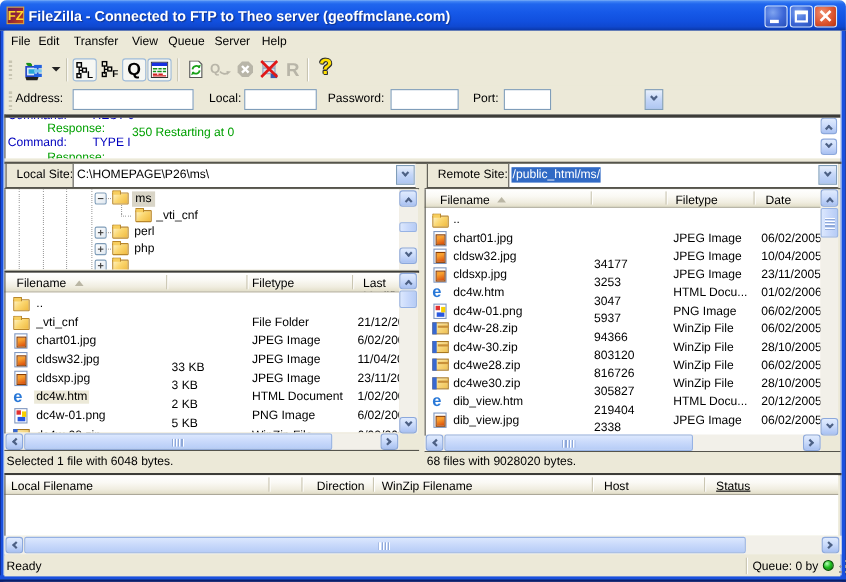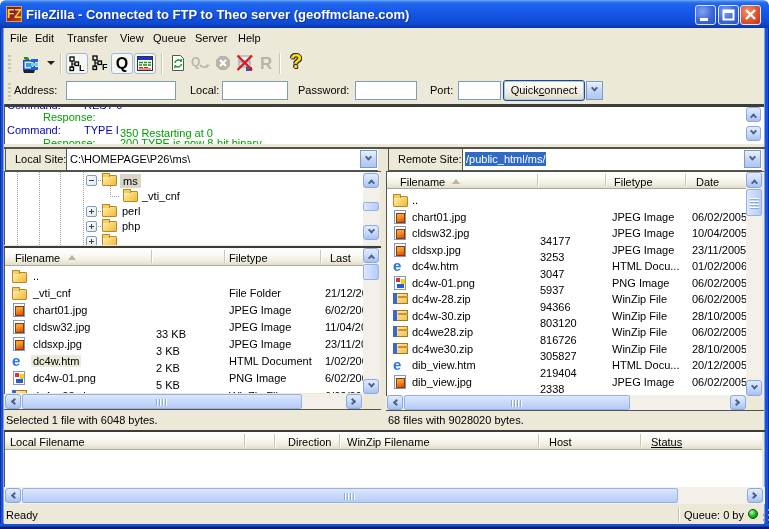--- a/index.html
+++ b/index.html
@@ -191,34 +191,32 @@
 <div id="addr" class="a">
   <div class="grip a" style="left:4px;top:5px;height:17px;"></div>
   <label style="left:10px;">Address:</label>
   <div class="inp a" style="left:62px;width:110px;"></div>
   <label style="left:186px;">Local:</label>
   <div class="inp a" style="left:218px;width:66px;"></div>
   <label style="left:294px;">Password:</label>
   <div class="inp a" style="left:351px;width:62px;"></div>
   <label style="left:426px;">Port:</label>
   <div class="inp a" style="left:454px;width:43px;"></div>
-  <div id="qcbtn" class="a" style="left:499px;width:82px;">Quick<span style="text-decoration:underline;">c</span>onnect</div>
   <div class="ddbtn a" style="left:582px;top:3px;width:17px;height:19px;">
       <span class="ch chD" style="margin-top:-2px;"></span>
     </div>
 </div>
 <div id="log" class="a">
   <div class="l cmd" style="top:-8px;">Command:</div>
     <div class="v cmd" style="top:-8px;">REST 0</div>
   <div class="l rsp" style="top:4px;">Response:</div>
-    <div class="v rsp" style="top:20px;">350 Restarting at 0</div>
+    <div class="v rsp" style="top:8px;">350 Restarting at 0</div>
   <div class="l cmd" style="top:17px;">Command:</div>
     <div class="v cmd" style="top:17px;">TYPE I</div>
   <div class="l rsp" style="top:30px;">Response:</div>
-    <div class="v rsp" style="top:30px;">200 TYPE is now 8-bit binary</div>
   <div class="sbtn a" style="left:742px;top:0px;width:15px;height:15px;">
       <span class="ch chU" style="margin-top:2px;"></span>
     </div>
   <div class="sbtn a" style="left:742px;top:19px;width:15px;height:15px;">
       <span class="ch chD" style="margin-top:-2px;"></span>
     </div>
 </div>
 <div id="main" class="a" style="left:0;top:147px;width:769px;height:360px;">
 <div class="a paneline" style="left:4px;top:0px;width:761px;height:2px;"></div>
 <div class="a" style="left:5px;top:2px;width:373px;height:22px;background:#ECE9D8;border-left:1px solid #55544C;border-bottom:1px solid #55544C;border-right:1px solid #8C8A7C;">

